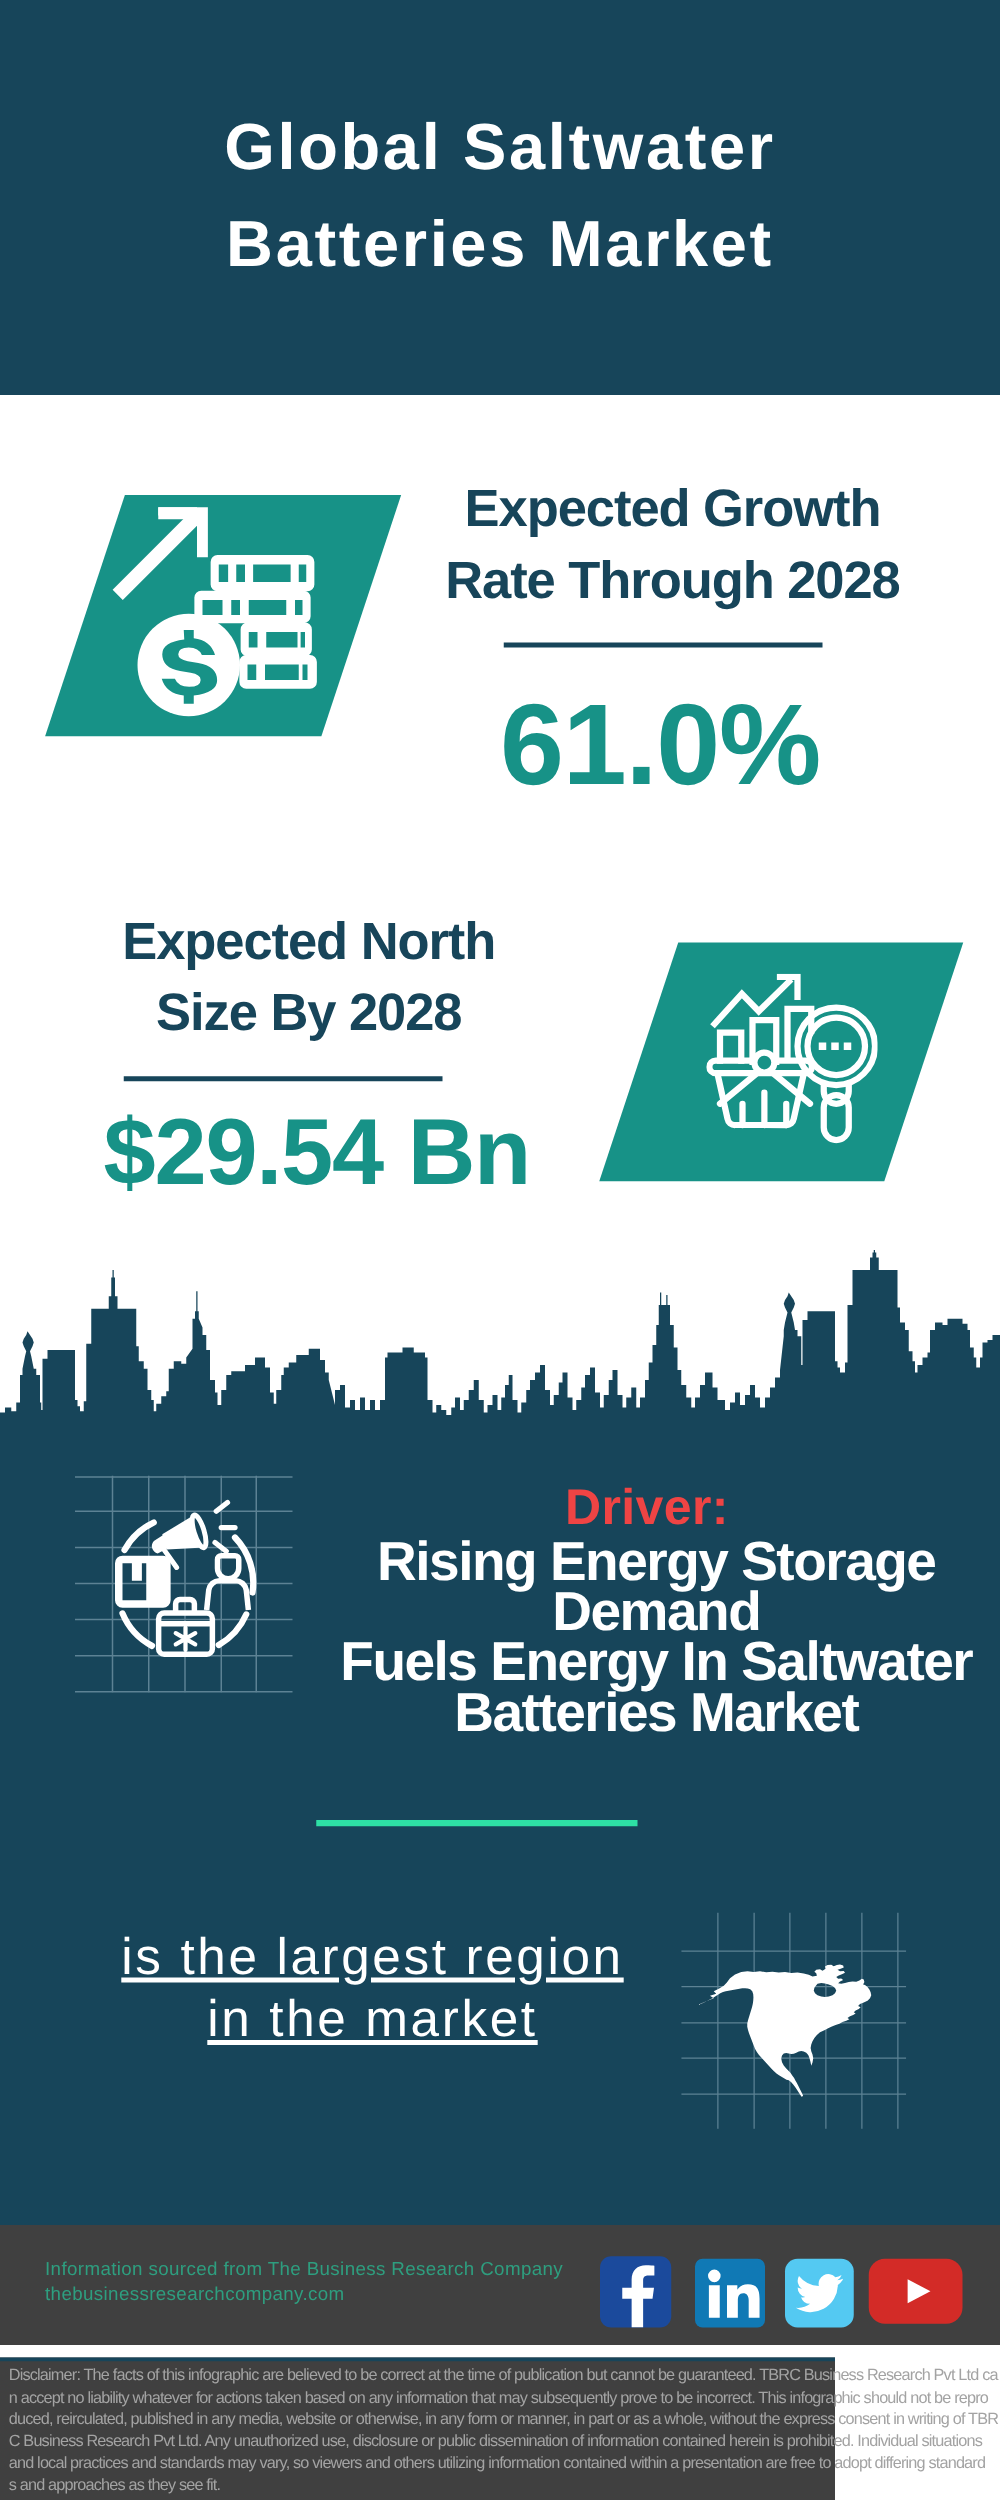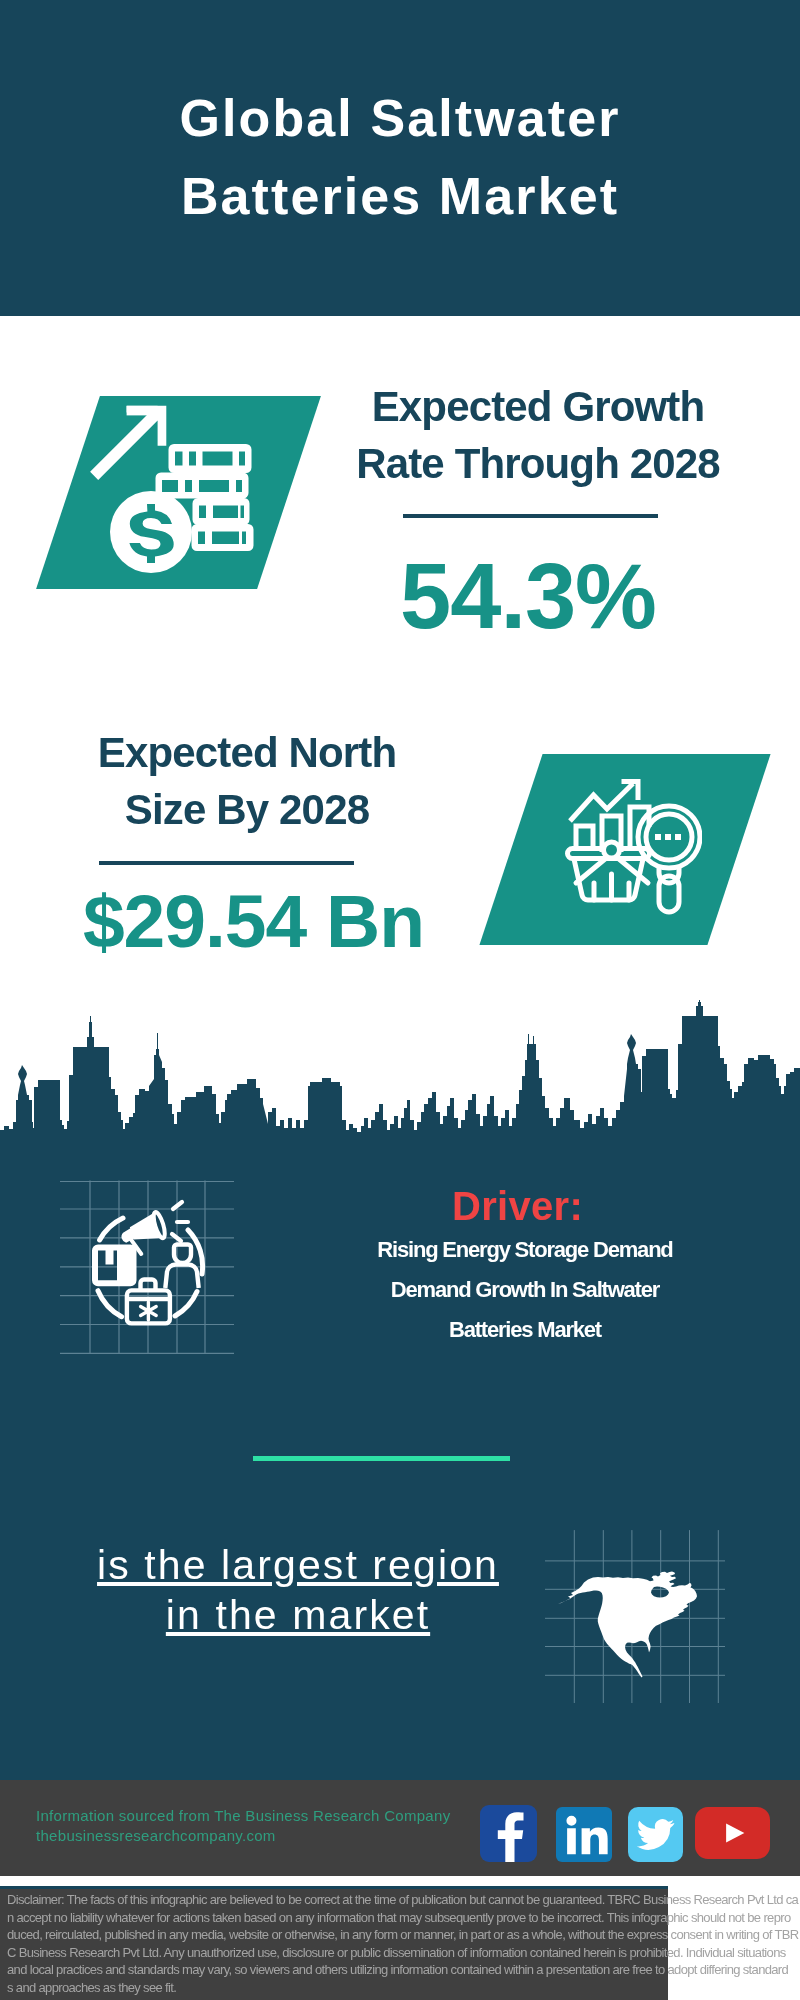--- a/index.html
+++ b/index.html
@@ -42,21 +42,21 @@
   
   .darkpanel { position:absolute; left:0; top:1145px; width:800px; height:635px; background:#17455a; }
   .skyline { position:absolute; left:0; top:-145px; width:800px; height:176px; display:block; }
 
   
   .driver { position:absolute; left:0; top:1183px; width:800px; height:230px; }
   .dicon { position:absolute; left:55px; top:-8px; width:190px; height:180px; overflow:hidden; }
   .dicon svg { width:100%; height:100%; }
   .dtext { position:absolute; left:271px; top:0px; width:508px; text-align:center; }
   .dhead { font-size:40px; font-weight:700; color:#ef4444; line-height:47px; letter-spacing:0.3px; margin-left:-15px; }
-  .dline { font-size:22px; font-weight:700; color:#ffffff; line-height:40.2px; letter-spacing:-1.2px; }
+  .dline { font-size:44px; font-weight:700; color:#ffffff; line-height:40.2px; letter-spacing:-1.2px; }
 
   .midrule { position:absolute; left:253px; top:1456px; width:257px; height:5px; background:#2ee0a5; }
 
   
   .region { position:absolute; left:0; top:1540px; width:800px; height:180px; }
   .rtext { position:absolute; left:42px; top:0; width:512px; text-align:center; }
   .rname { font-size:41px; font-weight:700; color:#2ee0a5; line-height:48px; letter-spacing:0.75px; }
   .rline { font-size:41px; font-weight:400; color:#ffffff; line-height:50.3px; letter-spacing:2.1px;text-decoration:underline; }
   .rmap { position:absolute; left:545px; top:-12px; width:180px; height:180px; overflow:visible; }
   .rmap svg { width:100%; height:100%; }
@@ -112,21 +112,21 @@
         </g>
         <g>
           <circle cx="83" cy="136" r="41" fill="#ffffff"></circle>
           <path d="M79,108 h8 v6.5 q13.5,1.6 17,13.4 h-10.5 q-2.5,-6 -10.5,-6 q-8.4,0 -8.4,5.5 q0,4.2 7.6,5.5 l8.4,1.5 q15.1,2.5 15.1,13.9 q0,10 -18.7,12.2 v6.5 h-8 v-6.5 q-14.3,-1.7 -17.6,-13.4 h10.5 q2.5,6.3 11.4,6.3 q9.2,0 9.2,-5.5 q0,-4.2 -8,-5.6 l-8.4,-1.5 q-14.3,-2.5 -14.3,-13.4 q0,-9.7 17.6,-11.8 z" fill="#179287"></path>
         </g>
       </svg>
     <div class="statText">
       <div class="slabel">Expected Growth</div>
       <div class="slabel">Rate Through 2028</div>
       <div class="sdivider"></div>
-      <div class="svalue">54.3%</div>
+      <div class="svalue">61.0%</div>
     </div>
   </div>
 
   <div class="stat stat2">
     <div class="statText statText2">
       <div class="slabel">Expected North</div>
       <div class="slabel">Size By 2028</div>
       <div class="sdivider"></div>
       <div class="svalue">$29.54 Bn</div>
     </div>
@@ -206,21 +206,21 @@
             <path d="M71.9,124 H114.9"></path>
           </g>
           <g stroke="#ffffff" stroke-width="3.4" stroke-linecap="round" fill="none">
             <path d="M93.4,127 L93.4,145 M85.6,131.5 L101.2,140.5 M85.6,140.5 L101.2,131.5"></path>
           </g>
         </svg>
     </div>
     <div class="dtext">
       <div class="dhead">Driver:</div>
       <div class="dline">Rising Energy Storage Demand</div>
-      <div class="dline">Demand Growth In Saltwater</div>
+      <div class="dline">Fuels Energy In Saltwater</div>
       <div class="dline">Batteries Market</div>
     </div>
   </div>
 
   <div class="midrule"></div>
 
   <div class="region">
     <div class="rtext">
       <div class="rline">is the largest region</div>
       <div class="rline">in the market</div>

